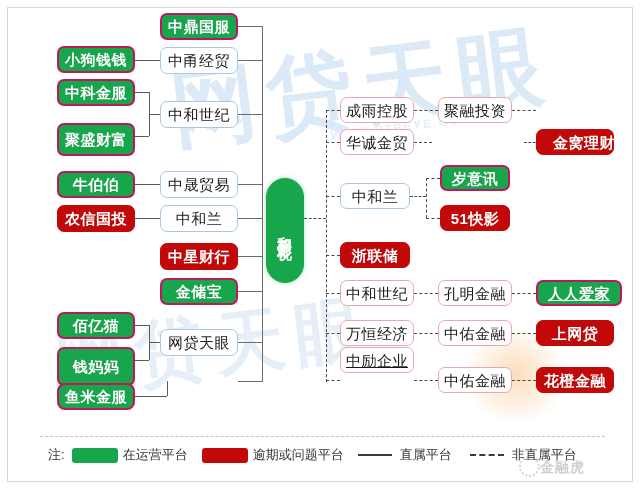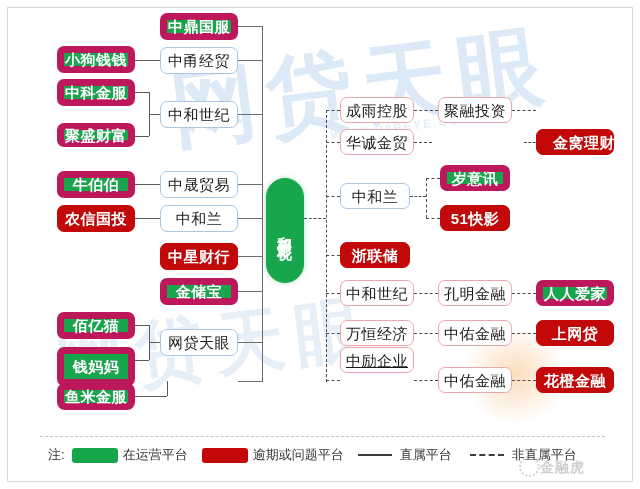--- a/index.html
+++ b/index.html
@@ -77,21 +77,21 @@
     border-radius:7px;
     font-size:15px;
     line-height:1;
     letter-spacing:.5px;
     white-space:nowrap;
     z-index:4;
   }
   .n-green{
     background:#18a64c;
     color:#ffffff;
-    border:7px solid #be185d;
+    border:2px solid #be185d;
     font-weight:700;
     text-shadow:0 0 1px rgba(0,0,0,.18);
   }
   .n-red{
     background:#c20808;
     color:#ffffff;
     border:1px solid #c20808;
     font-weight:700;
     text-shadow:0 0 1px rgba(0,0,0,.18);
   }
@@ -239,21 +239,21 @@
   </div>
 
   <div class="node n-green" style="left:57px;top:46px;width:78px;height:27px;">
     <span>小狗钱钱</span>
     </div>
 
   <div class="node n-green" style="left:57px;top:79px;width:78px;height:27px;">
     <span>中科金服</span>
     </div>
 
-  <div class="node n-green" style="left:57px;top:123px;width:78px;height:24px;">
+  <div class="node n-green" style="left:57px;top:123px;width:78px;height:33px;">
     <span>聚盛财富</span>
     </div>
 
   <div class="node n-green" style="left:57px;top:171px;width:78px;height:27px;">
     <span>牛伯伯</span>
     </div>
 
   <div class="node n-red" style="left:57px;top:205px;width:78px;height:27px;">
     <span>农信国投</span>
     </div>
@@ -354,21 +354,21 @@
 
   <div class="node n-white-pink" style="left:438px;top:367px;width:74px;height:26px;">
     <span>中佑金融</span>
     </div>
 
 
   <div class="node n-red" style="left:536px;top:129px;width:78px;height:26px;padding-left:18px;">
     <span>金窝理财</span>
     </div>
 
-  <div class="node n-green" style="left:536px;top:280px;width:78px;height:26px;">
+  <div class="node n-green" style="left:536px;top:280px;width:86px;height:26px;text-decoration:underline;">
     <span>人人爱家</span>
     </div>
 
   <div class="node n-red" style="left:536px;top:320px;width:78px;height:26px;">
     <span>上网贷</span>
     </div>
 
   <div class="node n-red" style="left:536px;top:367px;width:78px;height:26px;">
     <span>花橙金融</span>
     </div>

